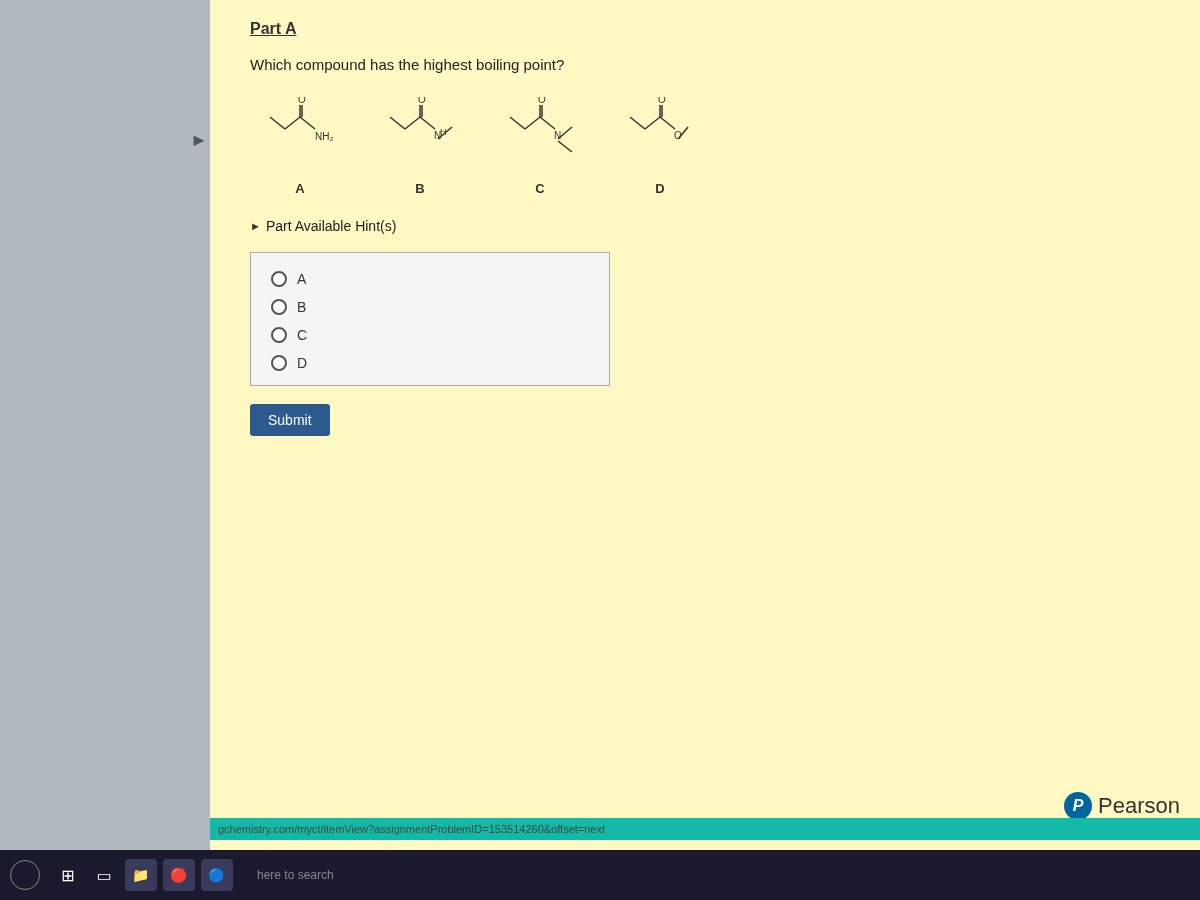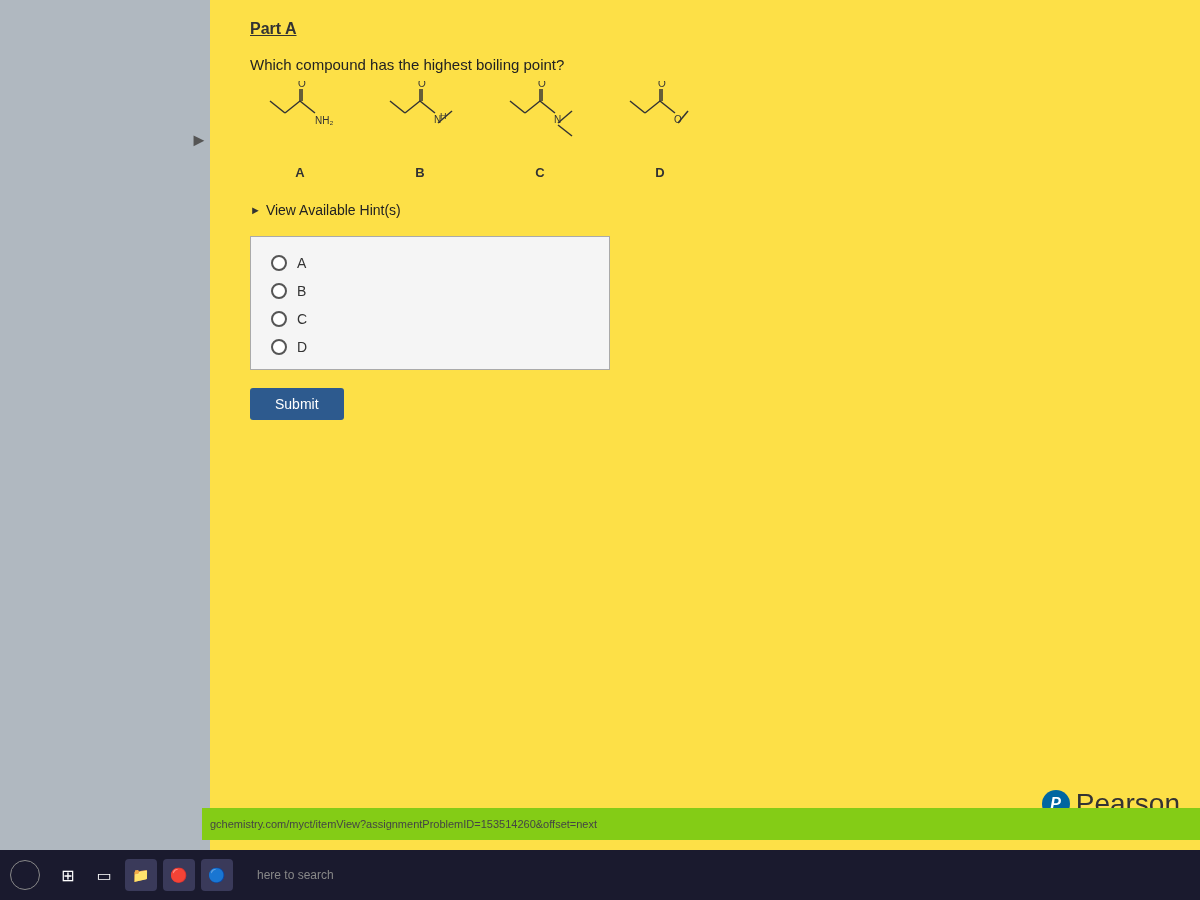--- a/index.html
+++ b/index.html
@@ -31,36 +31,36 @@
       cursor: pointer;
     }
 
     
     .main-content {
       position: absolute;
       left: 210px;
       top: 0;
       right: 0;
       bottom: 0;
-      background: #fde047;
+      background: #fef9c3;
       padding: 20px 40px;
     }
 
     .part-label {
       font-size: 16px;
       font-weight: bold;
       color: #333;
       margin-bottom: 18px;
       text-decoration: underline;
     }
 
     .question-text {
       font-size: 15px;
       color: #222;
-      margin-bottom: 8px;
+      margin-bottom: 24px;
     }
 
     
     .molecules-row {
       display: flex;
       flex-direction: row;
       align-items: flex-end;
       gap: 40px;
       margin-bottom: 22px;
       margin-left: 10px;
@@ -138,21 +138,21 @@
     .option-text {
       font-size: 14px;
       color: #333;
     }
 
     
     .submit-btn {
       background: #2d5a8e;
       color: white;
       border: none;
-      padding: 8px 25px;
+      padding: 8px 18px;
       font-size: 14px;
       cursor: pointer;
       border-radius: 3px;
       margin-bottom: 16px;
     }
 
     
     .feedback-link {
       font-size: 14px;
       color: #444;
@@ -187,21 +187,21 @@
       display: flex;
       align-items: center;
       justify-content: center;
       color: white;
       font-size: 16px;
       font-weight: bold;
       font-style: italic;
     }
 
     .pearson-text {
-      font-size: 28px;
+      font-size: 22px;
       color: #333;
       font-weight: normal;
     }
 
     .copyright-text {
       font-size: 12px;
       color: #333;
     }
 
     .terms-link {
@@ -264,24 +264,24 @@
       justify-content: center;
       color: white;
       font-size: 14px;
       cursor: pointer;
     }
 
     
     .address-bar {
       position: absolute;
       bottom: 60px;
-      left: 202px;
+      left: 210px;
       right: 0;
-      height: 32px;
-      background: #84cc16;
+      height: 22px;
+      background: #14b8a6;
       font-size: 11px;
       color: #444;
       display: flex;
       align-items: center;
       padding: 0 8px;
       overflow: hidden;
     }
 
     .copyright-row {
       display: flex;
@@ -373,21 +373,21 @@
         <line x1="58" y1="42" x2="68" y2="30" stroke="#333" stroke-width="1.5"></line>
       </svg>
       <div class="molecule-label">D</div>
     </div>
 
   </div>
 
   
   <div class="hint-link">
     <span class="hint-arrow">►</span>
-    <span>View Available Hint(s)</span>
+    <span>Part Available Hint(s)</span>
   </div>
 
   
   <div class="options-box">
     <div class="option-row">
       <input type="radio" name="answer" class="option-radio" style="">
       <span class="option-text">A</span>
     </div>
     <div class="option-row">
       <input type="radio" name="answer" class="option-radio" style="">

